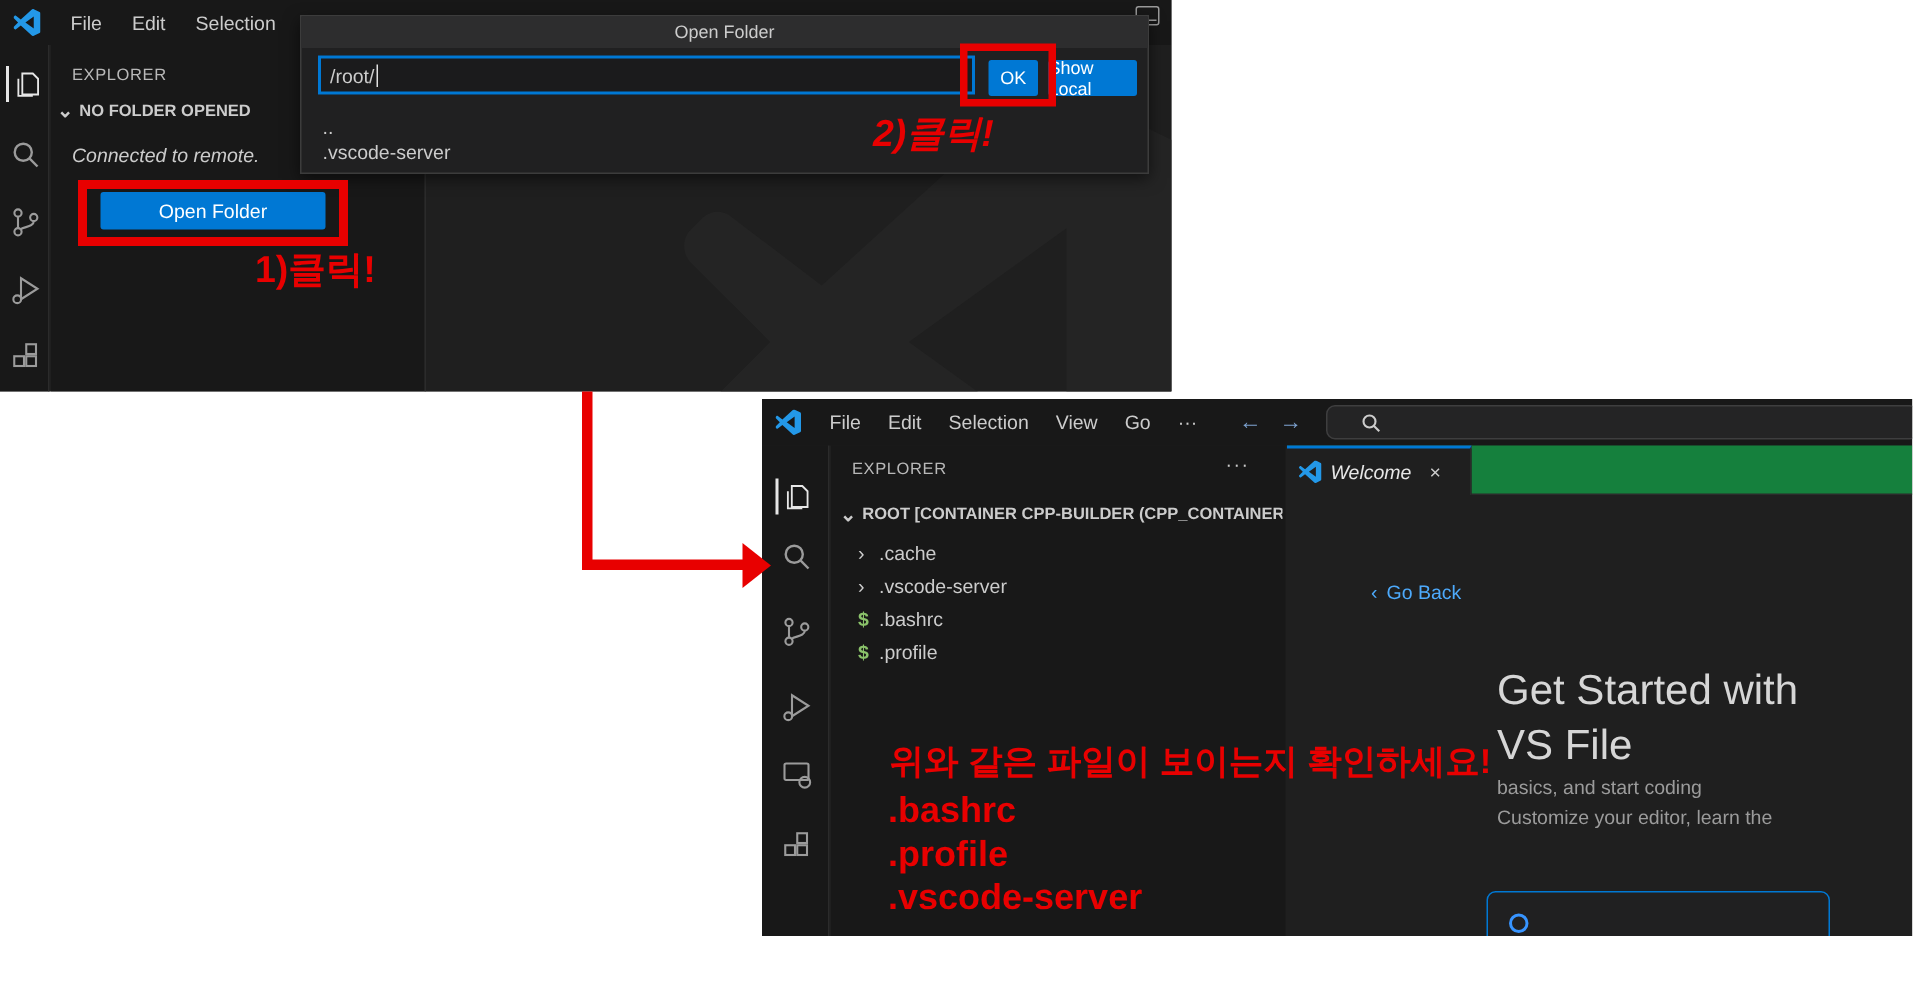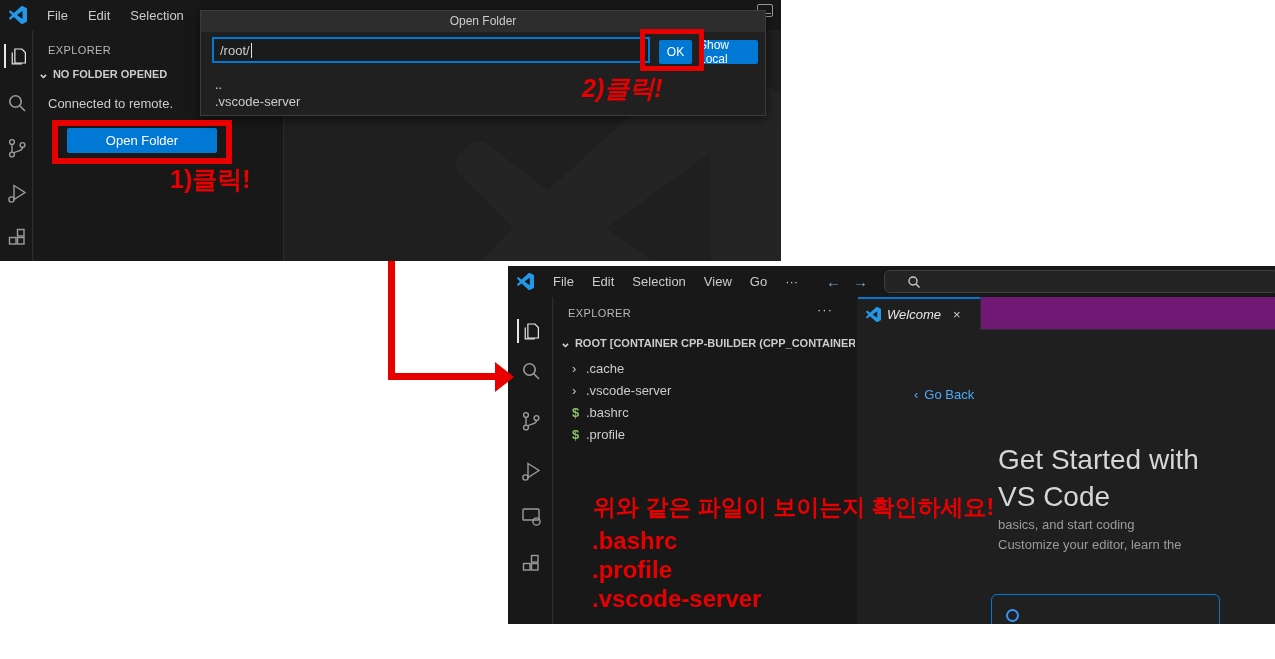--- a/index.html
+++ b/index.html
@@ -16,21 +16,21 @@
   .layout-icon > div { position:absolute; left:1px; right:1px; bottom:2px; height:0; border-top:1px solid #9a9a9a; }
 
   .w1-activitybar { position:absolute; left:0; top:30px; width:33px; bottom:0; background:#181818; border-right:1px solid #2b2b2b; }
   .ab-icon { position:absolute; left:5px; width:24px; height:24px; }
   .ab-icon.active-l { border-left:2px solid #e7e7e7; padding-left:1px; margin-left:-6px; left:10px; }
 
   .w1-sidebar { position:absolute; left:34px; top:30px; width:249px; bottom:0; background:#181818; }
   .panel-title { position:absolute; left:14px; top:14px; font-size:11px; color:#b8b8b8; letter-spacing:0.4px; }
   .w1-section { position:absolute; left:4px; top:38px; color:#cccccc; font-size:11px; font-weight:bold; display:flex; align-items:center; }
   .chev { color:#cccccc; font-size:13px; margin-right:4px; line-height:10px; }
-  .w1-status { position:absolute; left:14px; top:66px; color:#cccccc; font-size:13px; }
+  .w1-status { position:absolute; left:14px; top:66px; color:#cccccc; font-size:13px;font-style:italic; }
   .open-folder-btn { position:absolute; left:33px; top:98px; width:150px; height:25px; background:#0078d4; color:#ffffff; font-size:13px; display:flex; align-items:center; justify-content:center; border-radius:2px; }
   .w1-editor { position:absolute; left:283px; top:30px; right:0; bottom:0; background:#1f1f1f; border-left:1px solid #2b2b2b; overflow:hidden; }
   .watermark { position:absolute; left:172px; top:28px; opacity:1; }
 
   
   .dialog { position:absolute; left:200px; top:10px; width:566px; height:106px; background:#202021; border:1px solid #3c3c3c; box-shadow:0 3px 10px rgba(0,0,0,0.55); z-index:10; }
   .dlg-title { height:21px; background:#2d2d2e; color:#cccccc; font-size:12px; text-align:center; line-height:21px; }
   .dlg-input { position:absolute; left:11px; top:26px; width:438px; height:26px; background:#1b1b1c; border:2px solid #0078d4; display:flex; align-items:center; padding-left:6px; color:#cccccc; font-size:13px; }
   .caret { display:inline-block; width:1px; height:15px; background:#e0e0e0; margin-left:1px; }
   .dlg-btn { position:absolute; top:29px; height:24px; background:#0078d4; color:#ffffff; font-size:12px; display:flex; align-items:center; justify-content:center; border-radius:2px; }
@@ -52,21 +52,21 @@
 
   .w2-sidebar { position:absolute; left:46px; top:31px; width:303px; bottom:11px; background:#181818; }
   .w2-sidebar .panel-title { top:10px; }
   .sb-ellipsis { position:absolute; right:24px; top:5px; color:#cccccc; font-size:13px; letter-spacing:1px; }
   .tree-root { position:absolute; left:6px; top:40px; right:2px; color:#cccccc; font-size:11px; font-weight:bold; display:flex; align-items:center; white-space:nowrap; overflow:hidden; }
   .tree-row { position:absolute; left:0; width:100%; height:22px; display:flex; align-items:center; color:#cccccc; font-size:13px; }
   .tree-row .chev2 { width:14px; margin-left:18px; color:#cccccc; font-size:13px; }
   .tree-row .dollar { width:14px; margin-left:18px; color:#8ac26a; font-size:13px; font-weight:bold; }
 
   .w2-editor { position:absolute; left:350px; top:31px; right:0; bottom:11px; background:#1f1f1f; }
-  .tabbar { position:absolute; left:0; top:0; right:0; height:33px; background:#701a75; border-bottom:1px solid #2b2b2b; display:flex; }
+  .tabbar { position:absolute; left:0; top:0; right:0; height:33px; background:#15803d; border-bottom:1px solid #2b2b2b; display:flex; }
   .tab-active { width:123px; height:33px; background:#1f1f1f; border-top:2px solid #0078d4; border-right:1px solid #2b2b2b; display:flex; align-items:center; padding:0 8px; }
   .tab-label { color:#e7e7e7; font-size:13px; font-style:italic; margin-left:6px; }
   .tab-close { color:#cccccc; font-size:13px; margin-left:12px; }
 
   .go-back { position:absolute; left:56px; top:90px; color:#4daafc; font-size:13px; display:flex; align-items:center; gap:6px; }
   .gs-heading { position:absolute; left:140px; top:144px; color:#d6d6d6; font-size:28px; font-weight:300; line-height:37px; }
   .gs-sub { position:absolute; left:140px; top:218px; color:#9b9b9b; font-size:13px; line-height:20px; }
   .copilot-box { position:absolute; left:133px; top:297px; width:229px; height:58px; background:#202021; border:1px solid #0078d4; border-radius:6px; display:flex; padding:12px 10px 0 14px; }
   .radio-circle { width:13px; height:13px; border:2px solid #3794ff; border-radius:50%; margin-top:2px; margin-right:10px; flex:none; }
   .copilot-text { color:#e7e7e7; font-size:13px; font-weight:bold; line-height:17px; }
@@ -269,21 +269,21 @@
           <span class="tab-label">Welcome</span>
           <span class="tab-close">×</span>
         </div>
       </div>
       <div class="go-back">
         <span>‹</span>
         <span>Go Back</span>
       </div>
       <div class="gs-heading">
         <div>Get Started with</div>
-        <div>VS Code</div>
+        <div>VS File</div>
       </div>
       <div class="gs-sub">
         <div>basics, and start coding</div>
         <div>Customize your editor, learn the</div>
       </div>
       <div class="copilot-box">
         <div class="radio-circle"></div>
       </div>
     </div>
 

